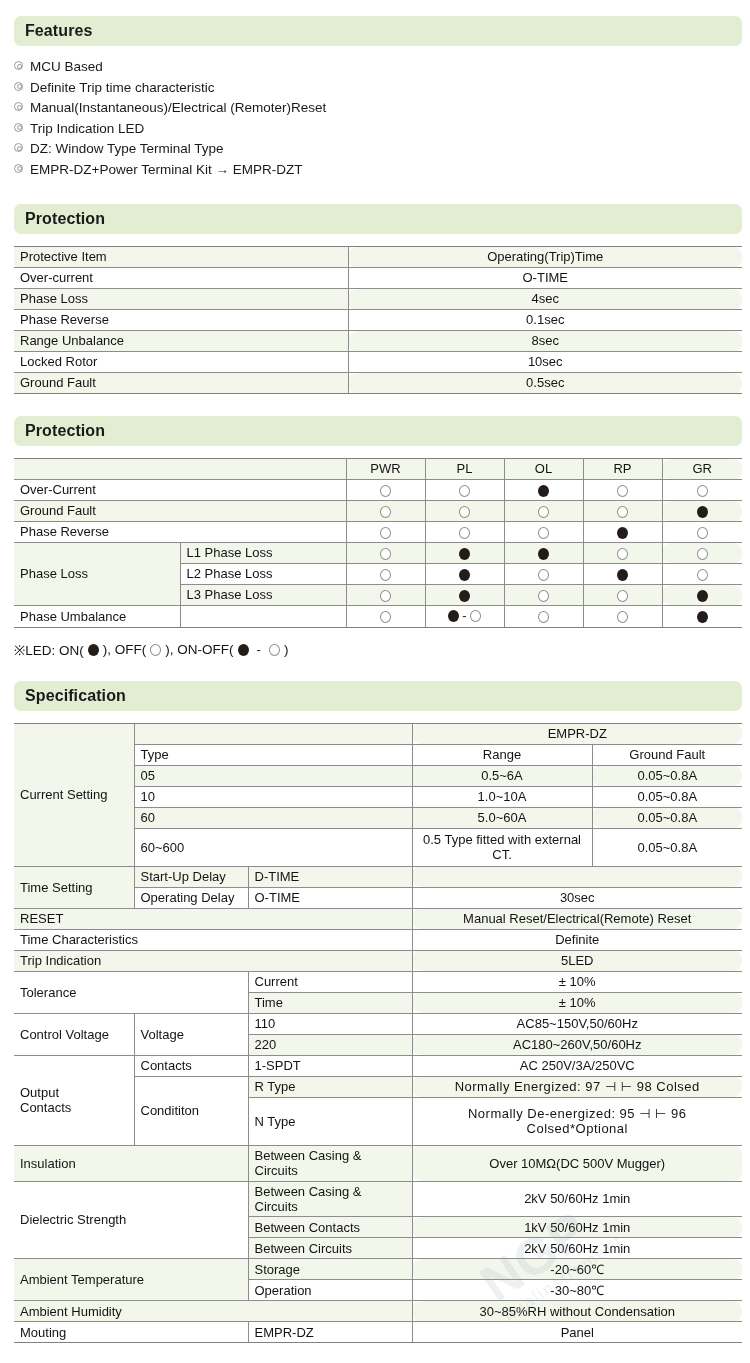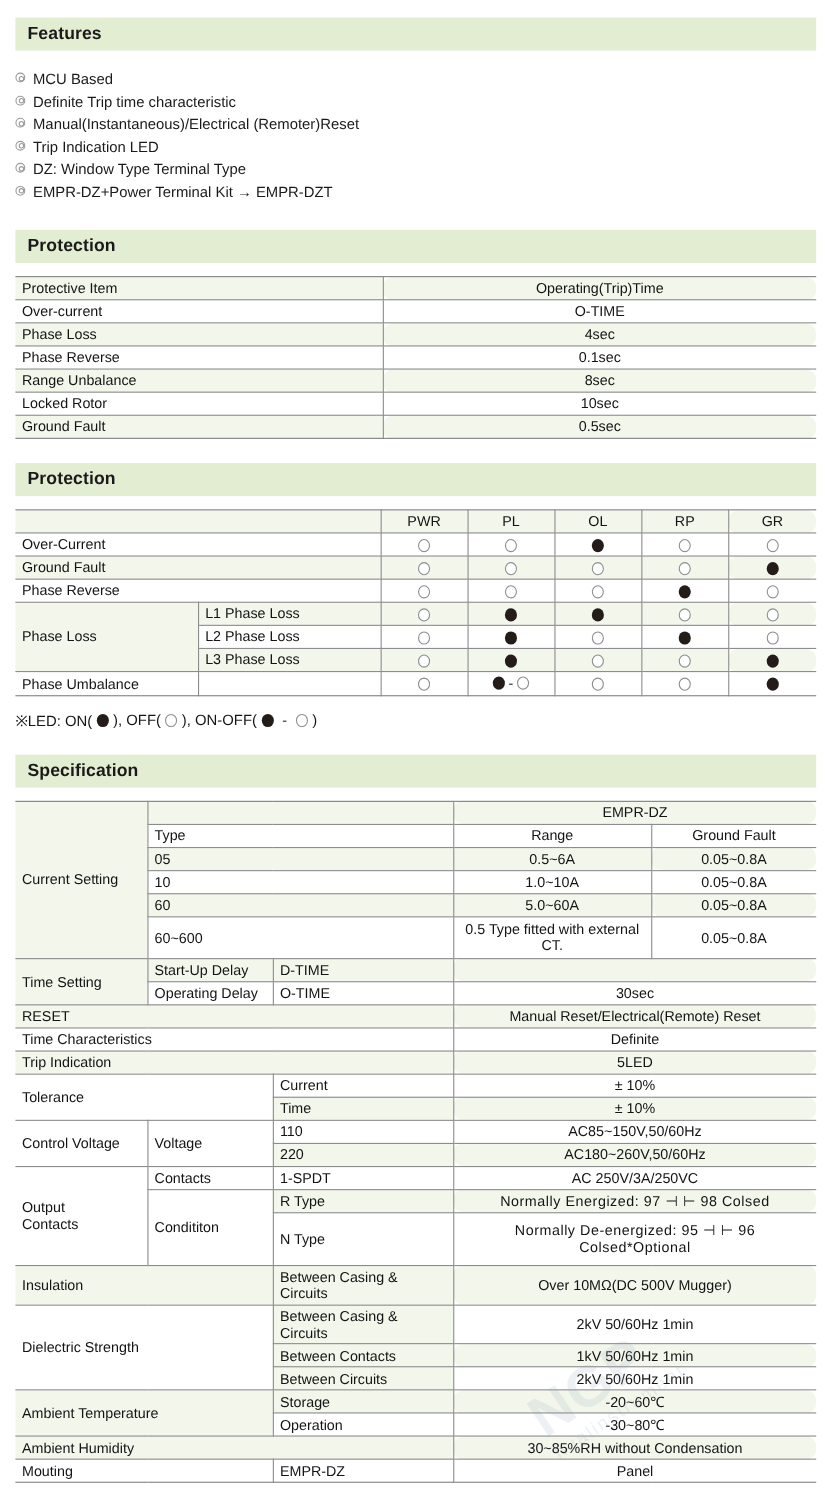--- a/index.html
+++ b/index.html
@@ -16,30 +16,31 @@
   .page { width: 750px; position: relative; overflow: hidden; padding-bottom: 8px; }
 
   
   .band {
     margin: 0 8px 0 14px;
     background: #e3edd1;
     height: 30px;
     display: flex;
     align-items: center;
     padding-left: 11px;
+    border-radius: 7px;
   }
   .band-title {
     font-size: 16px;
     font-weight: bold;
     letter-spacing: 0.1px;
     color: #1a1a1a;
   }
 
   
-  .features { margin: 18px 0 0 14px; }
+  .features { margin: 13px 0 0 14px; }
   .feature-row {
     display: flex;
     align-items: baseline;
     margin-bottom: 5.5px;
     font-size: 13.5px;
     color: #1a1a1a;
   }
   .bullet-icon {
     flex: 0 0 auto;
     width: 9px; height: 9px;

